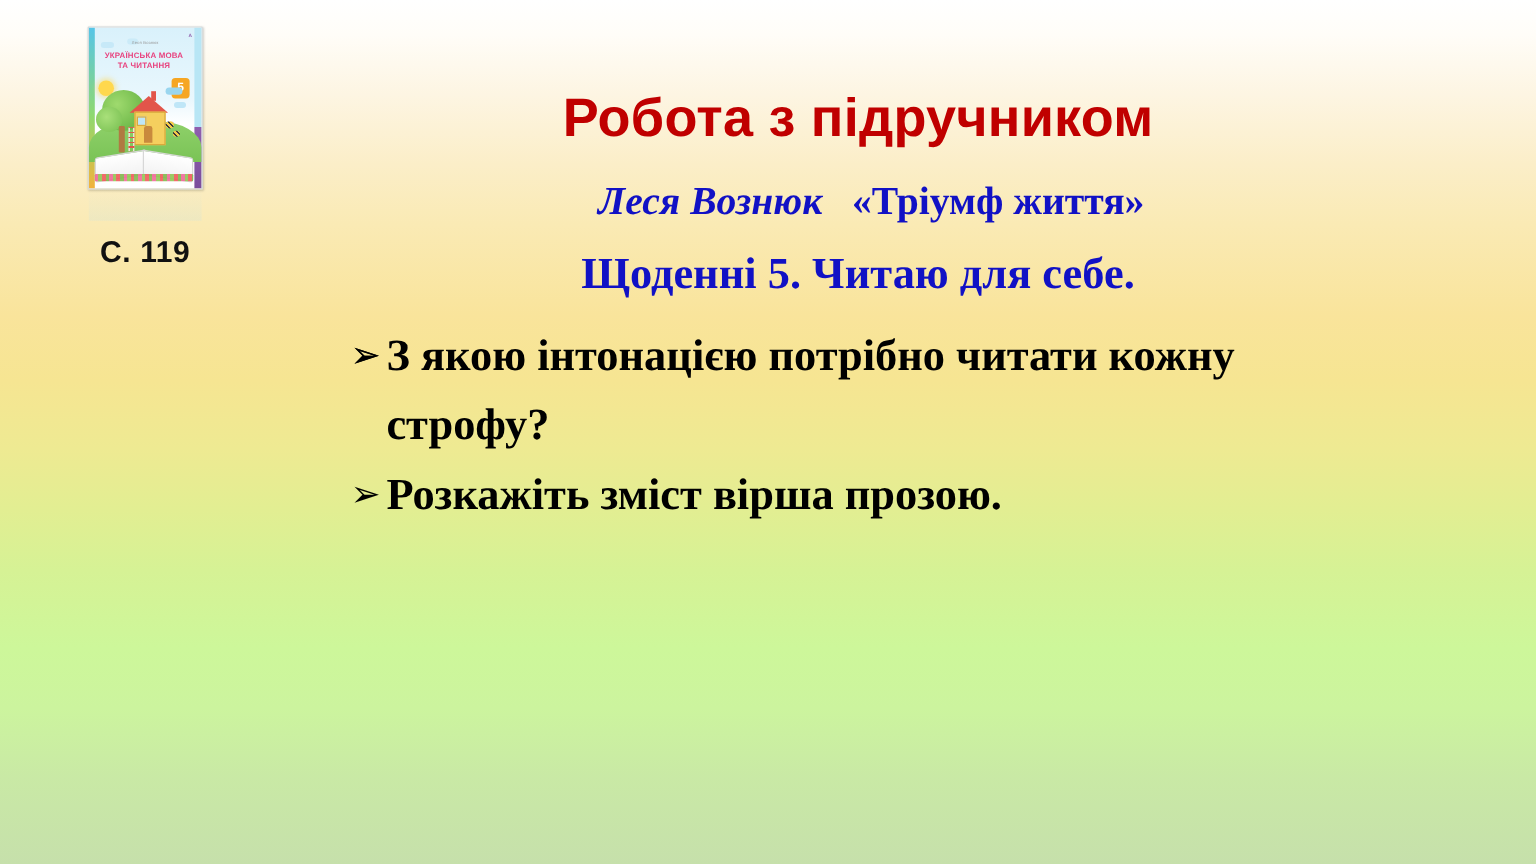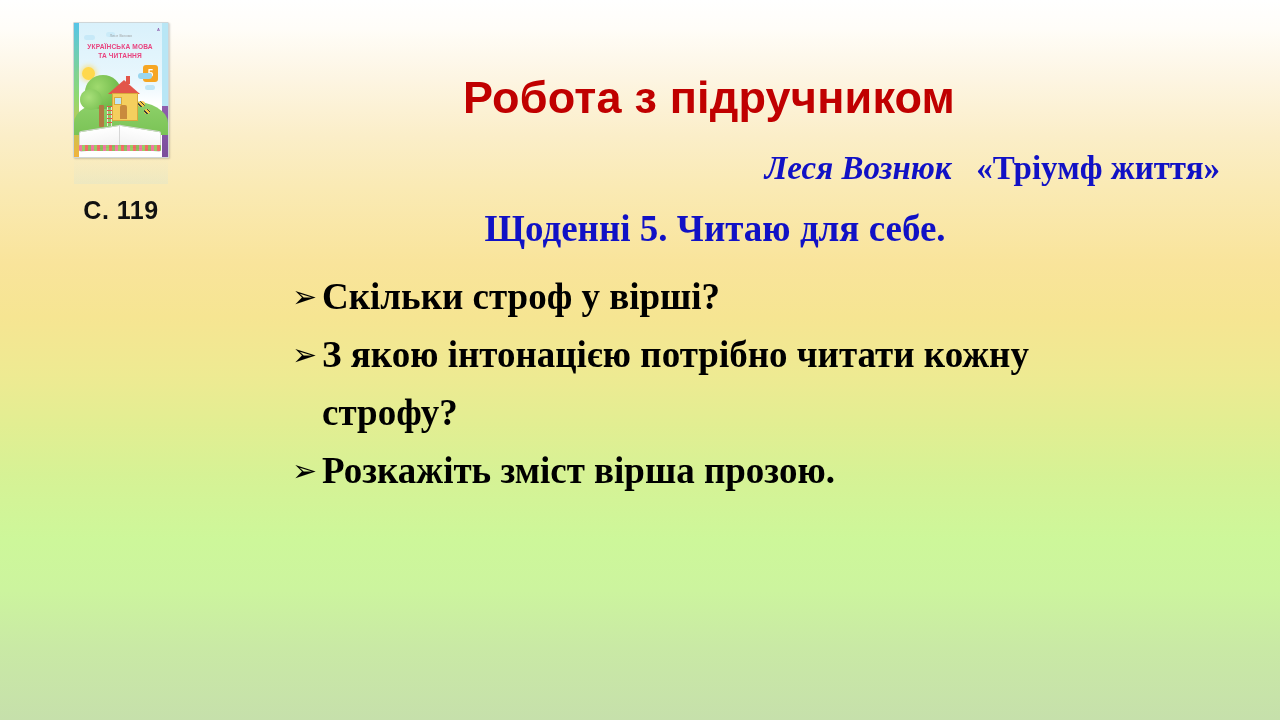--- a/index.html
+++ b/index.html
@@ -239,37 +239,37 @@
     font-family: "Liberation Sans", sans-serif;
     font-size: 25px;
     font-weight: bold;
     color: #111111;
     letter-spacing: .5px;
   }
 
   
   #main-title {
     position: absolute;
-    left: 204px;
+    left: 210px;
     top: 72px;
     width: 1010px;
     text-align: center;
     font-family: "Liberation Sans", sans-serif;
     font-size: 45px;
     font-weight: bold;
     color: #c00000;
     letter-spacing: .2px;
     white-space: nowrap;
   }
   #subtitle-1 {
     position: absolute;
-    left: 210px;
+    left: 221px;
     top: 150px;
     width: 1010px;
-    text-align: right;
+    text-align: center;
     font-family: "Liberation Serif", serif;
     font-size: 33px;
     font-weight: bold;
     color: #1111c5;
     white-space: nowrap;
   }
   #subtitle-1 .author { font-style: italic; }
   #subtitle-2 {
     position: absolute;
     left: 210px;
@@ -369,21 +369,20 @@
     <span>&nbsp;</span>
     <span class="work">«Тріумф життя»</span>
   </div>
 
   <div id="subtitle-2">Щоденні 5. Читаю для себе.</div>
 
   <div id="question-list">
 
     <div class="q-item">
       <span class="q-bullet">➢</span>
-      <span class="q-text">Скільки строф у вірші?</span>
     </div>
 
     <div class="q-item">
       <span class="q-bullet">➢</span>
       <span class="q-text">З якою інтонацією потрібно читати кожну строфу?</span>
     </div>
 
     <div class="q-item">
       <span class="q-bullet">➢</span>
       <span class="q-text">Розкажіть зміст вірша прозою.</span>

